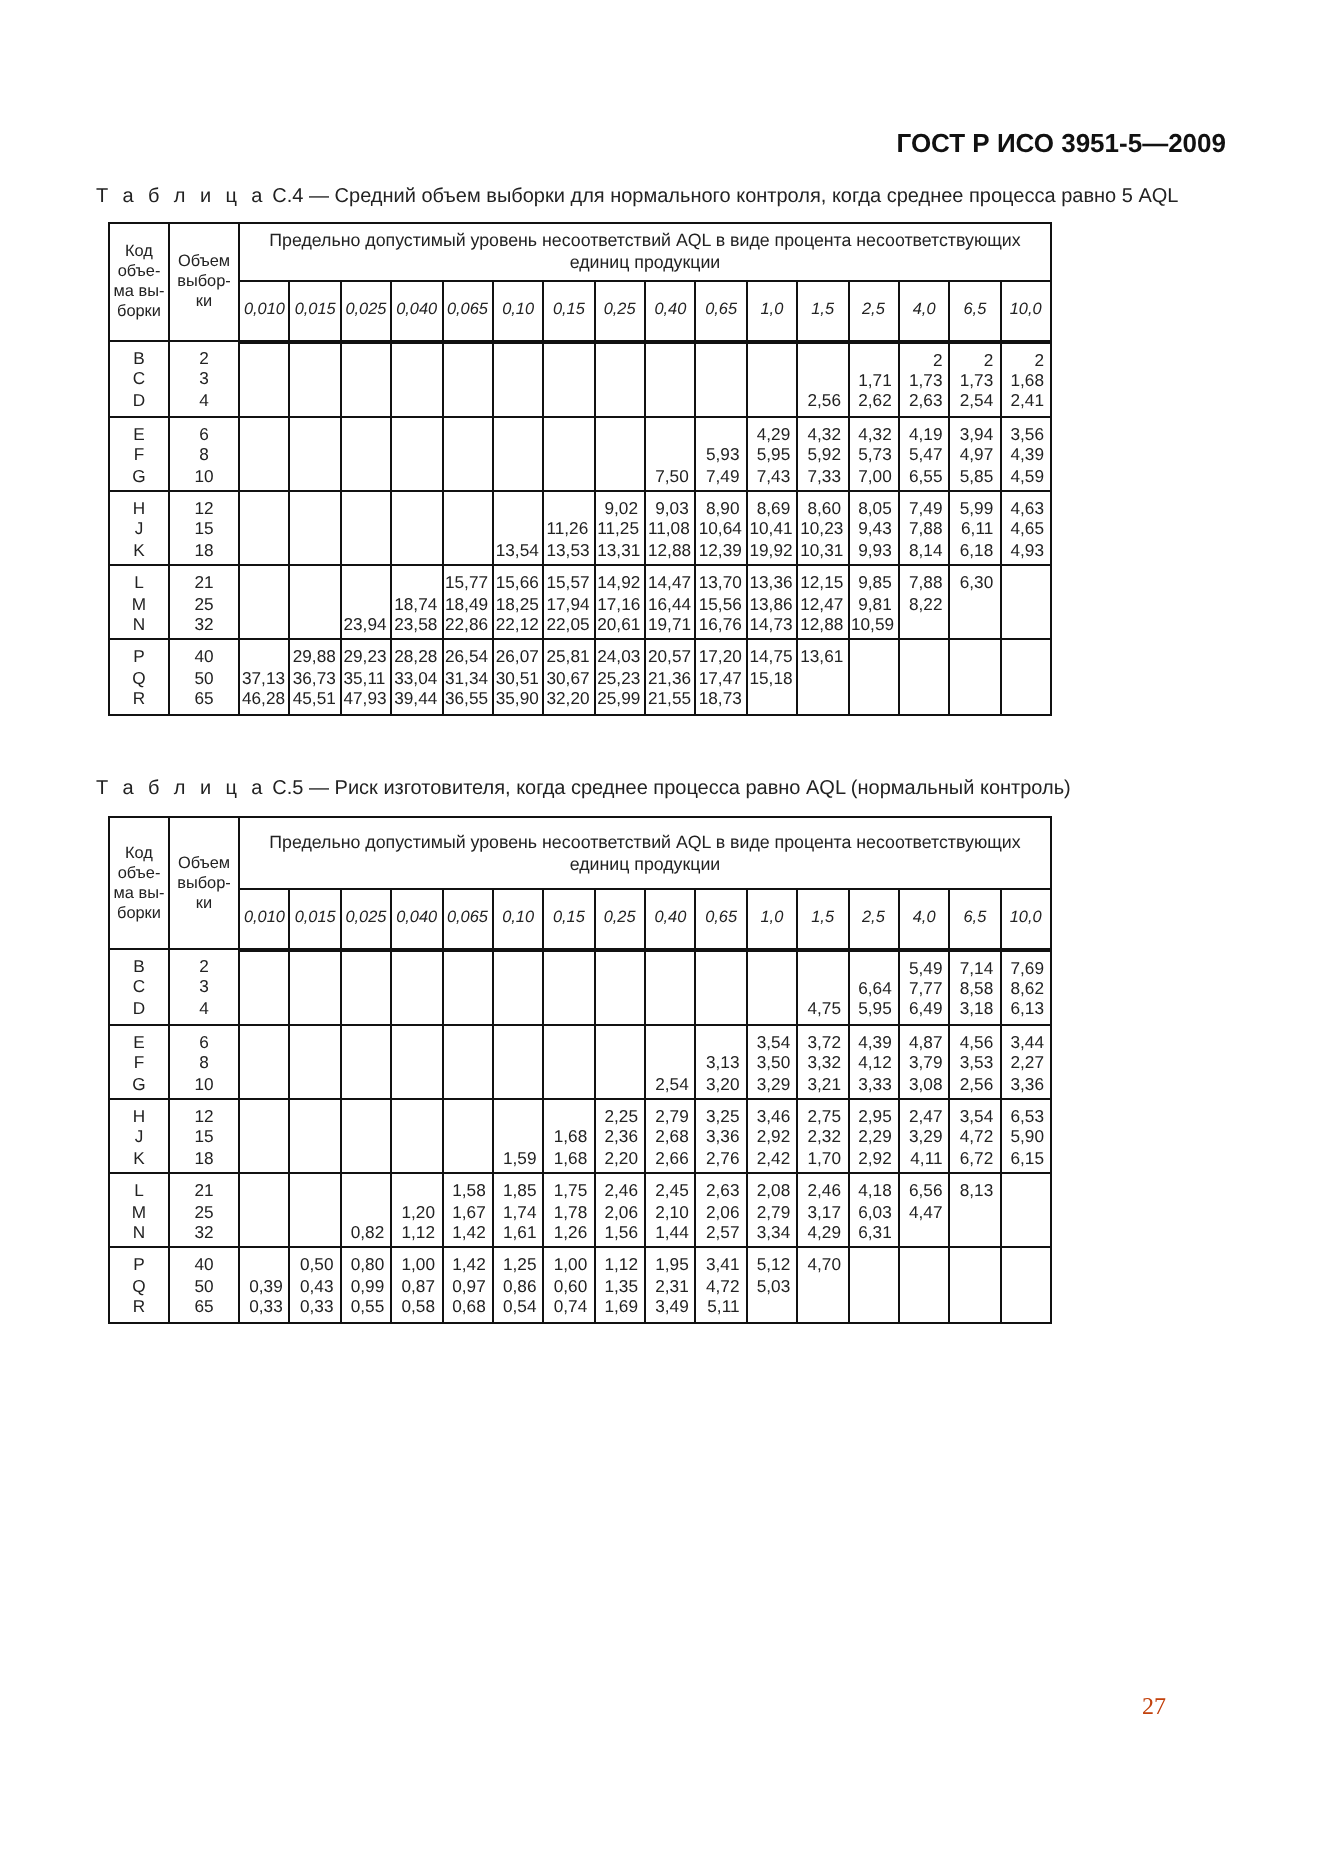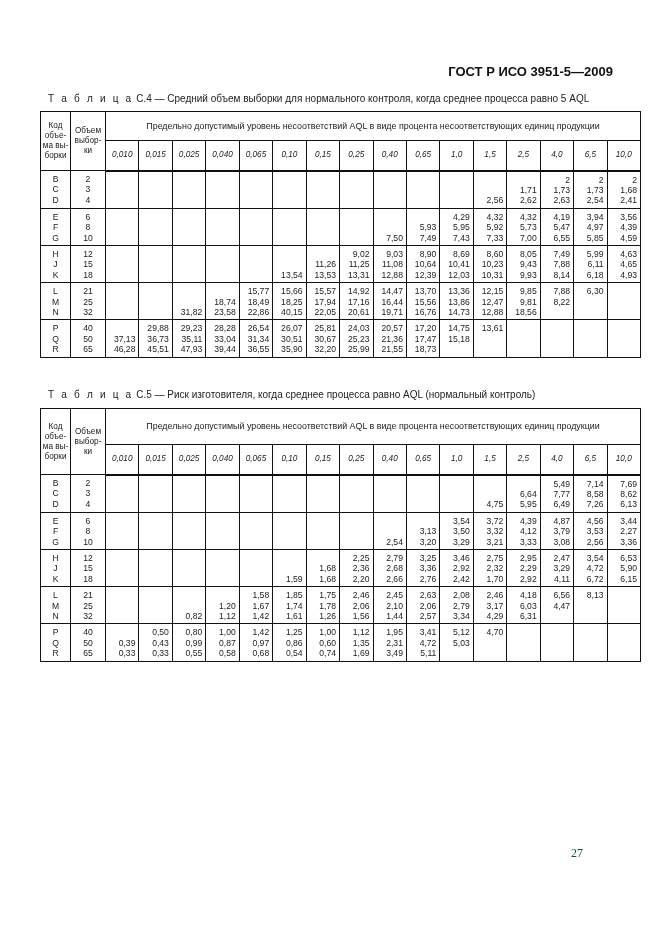--- a/index.html
+++ b/index.html
@@ -1,30 +1,30 @@
 <!DOCTYPE html>
 <html><head>
 <meta charset="utf-8">
 <style>
   html, body { margin:0; padding:0; background:#ffffff; }
   body { width:661px; height:936px; position:relative; overflow:hidden;
          font-family:"Liberation Sans", sans-serif; color:#1a1a1a; }
   .doc-header { position:absolute; right:48px; top:64px; font-size:13px; font-weight:bold; color:#111; }
   .caption { position:absolute; left:48px; font-size:10px; color:#222; white-space:nowrap; }
   .caption .spaced { letter-spacing:2.2px; }
-  table.aql { position:absolute; left:40px; width:601px; border-collapse:collapse; table-layout:fixed;
+  table.aql { position:absolute; left:54px; width:472px; border-collapse:collapse; table-layout:fixed;
               font-size:8.6px; color:#222; }
   table.aql td, table.aql th { border:1px solid #111; padding:0; font-weight:normal; }
   table.aql th { text-align:center; vertical-align:middle; font-size:8.2px; line-height:10px; }
   table.aql th.span-head { font-size:8.9px; line-height:11px; padding:2px 2px; }
   table.aql thead tr:last-child th { border-bottom:2.5px solid #111;font-style:italic; }
   table.aql td { vertical-align:top; text-align:right; padding:3px 3px 2px 1px; line-height:10.4px; white-space:pre; }
   table.aql td.code, table.aql td.size { text-align:center; padding-left:0; padding-right:0; }
   table.aql td.size { text-align:center; }
-  .page-num { position:absolute; left:571px; top:846px; font-family:"Liberation Serif", serif; font-size:12px; color:#14532d; }
+  .page-num { position:absolute; left:571px; top:846px; font-family:"Liberation Serif", serif; font-size:12px; color:#c2410c; }
 </style>
 </head>
 <body>
 
 <div class="doc-header">ГОСТ Р ИСО 3951-5—2009</div>
 
 <div class="caption" style="top:93px;">
   <span class="spaced">Т а б л и ц а</span>
   <span>C.4 — Средний объем выборки для нормального контроля, когда среднее процесса равно 5 AQL</span>
 </div>
@@ -172,21 +172,21 @@
 11,25
 13,31</td>
         <td>9,03
 11,08
 12,88</td>
         <td>8,90
 10,64
 12,39</td>
         <td>8,69
 10,41
-12,03</td>
+19,92</td>
         <td>8,60
 10,23
 10,31</td>
         <td>8,05
 9,43
 9,93</td>
         <td>7,49
 7,88
 8,14</td>
         <td>5,99
@@ -200,51 +200,51 @@
         <td class="code">L
 M
 N</td>
         <td class="size">21
 25
 32</td>
         <td></td>
         <td></td>
         <td>
 
-31,82</td>
+23,94</td>
         <td>
 18,74
 23,58</td>
         <td>15,77
 18,49
 22,86</td>
         <td>15,66
 18,25
-40,15</td>
+22,12</td>
         <td>15,57
 17,94
 22,05</td>
         <td>14,92
 17,16
 20,61</td>
         <td>14,47
 16,44
 19,71</td>
         <td>13,70
 15,56
 16,76</td>
         <td>13,36
 13,86
 14,73</td>
         <td>12,15
 12,47
 12,88</td>
         <td>9,85
 9,81
-18,56</td>
+10,59</td>
         <td>7,88
 8,22</td>
         <td>6,30</td>
         <td></td>
       </tr>
       <tr>
         <td class="code">P
 Q
 R</td>
         <td class="size">40
@@ -365,21 +365,21 @@
 
 4,75</td>
         <td>
 6,64
 5,95</td>
         <td>5,49
 7,77
 6,49</td>
         <td>7,14
 8,58
-7,26</td>
+3,18</td>
         <td>7,69
 8,62
 6,13</td>
       </tr>
       <tr>
         <td class="code">E
 F
 G</td>
         <td class="size">6
 8

